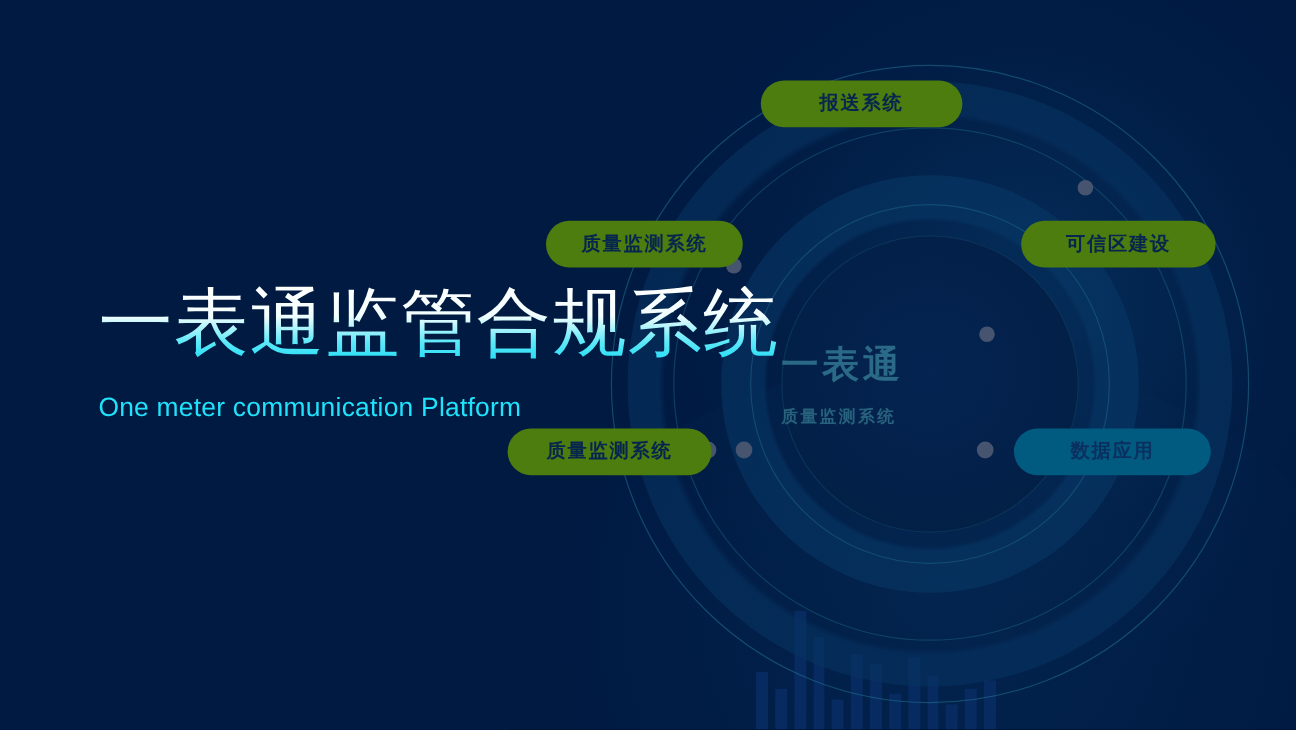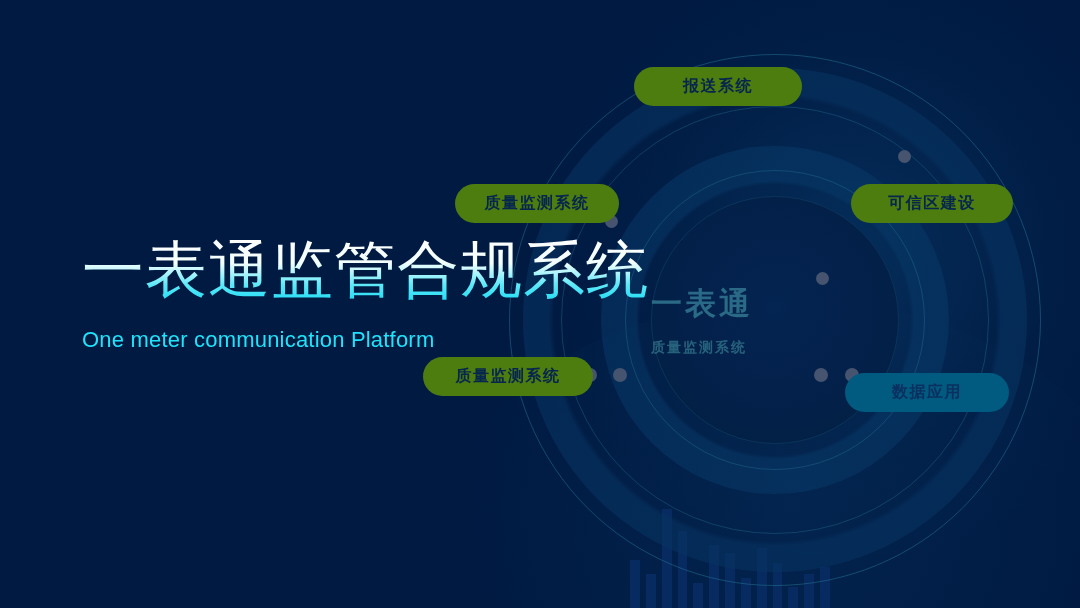--- a/index.html
+++ b/index.html
@@ -247,21 +247,21 @@
   </div>
 
   <div class="pill" style="left:851px; top:184px; width:162px;">
     <span>可信区建设</span>
   </div>
 
   <div class="pill" style="left:423px; top:357px; width:170px;">
     <span>质量监测系统</span>
   </div>
 
-  <div class="pill bright" style="left:845px; top:357px; width:164px;margin-top:16px;">
+  <div class="pill bright" style="left:845px; top:357px; width:164px;">
     <span>数据应用</span>
   </div>
 
   <div id="headline">
     <div class="headline-main">一表通监管合规系统</div>
     <div class="headline-sub">One meter communication Platform</div>
   </div>
 
 </div>
 

